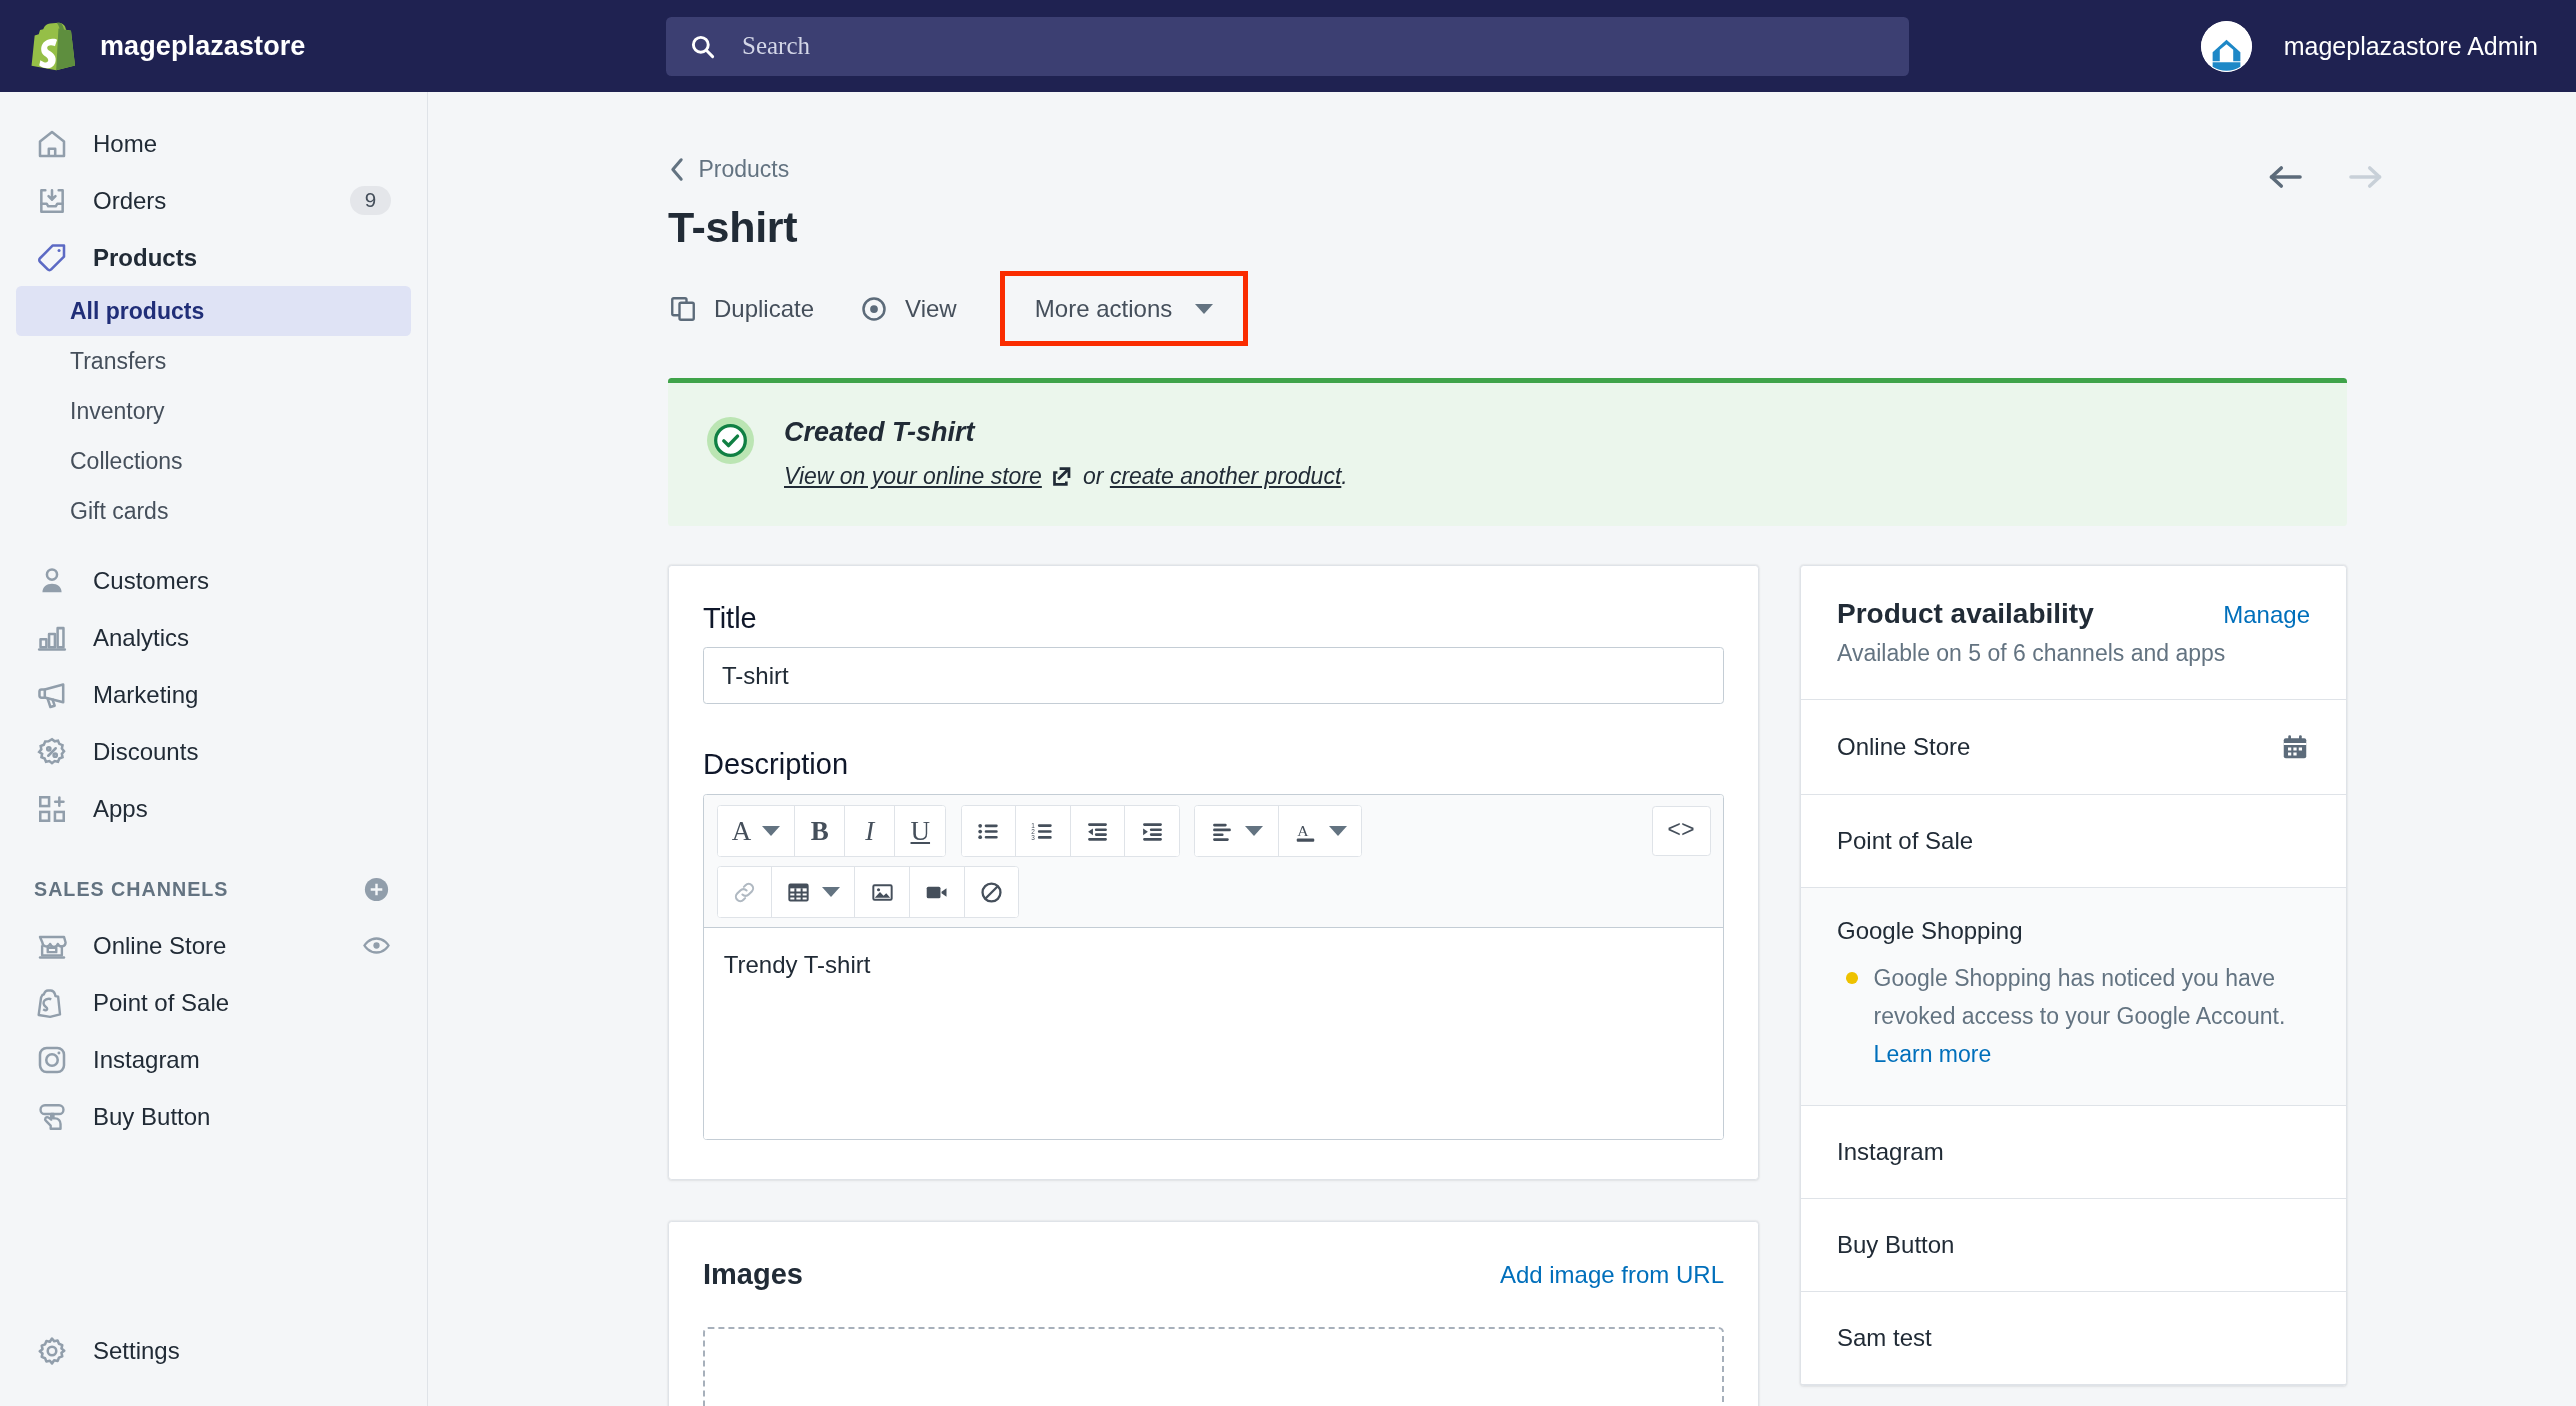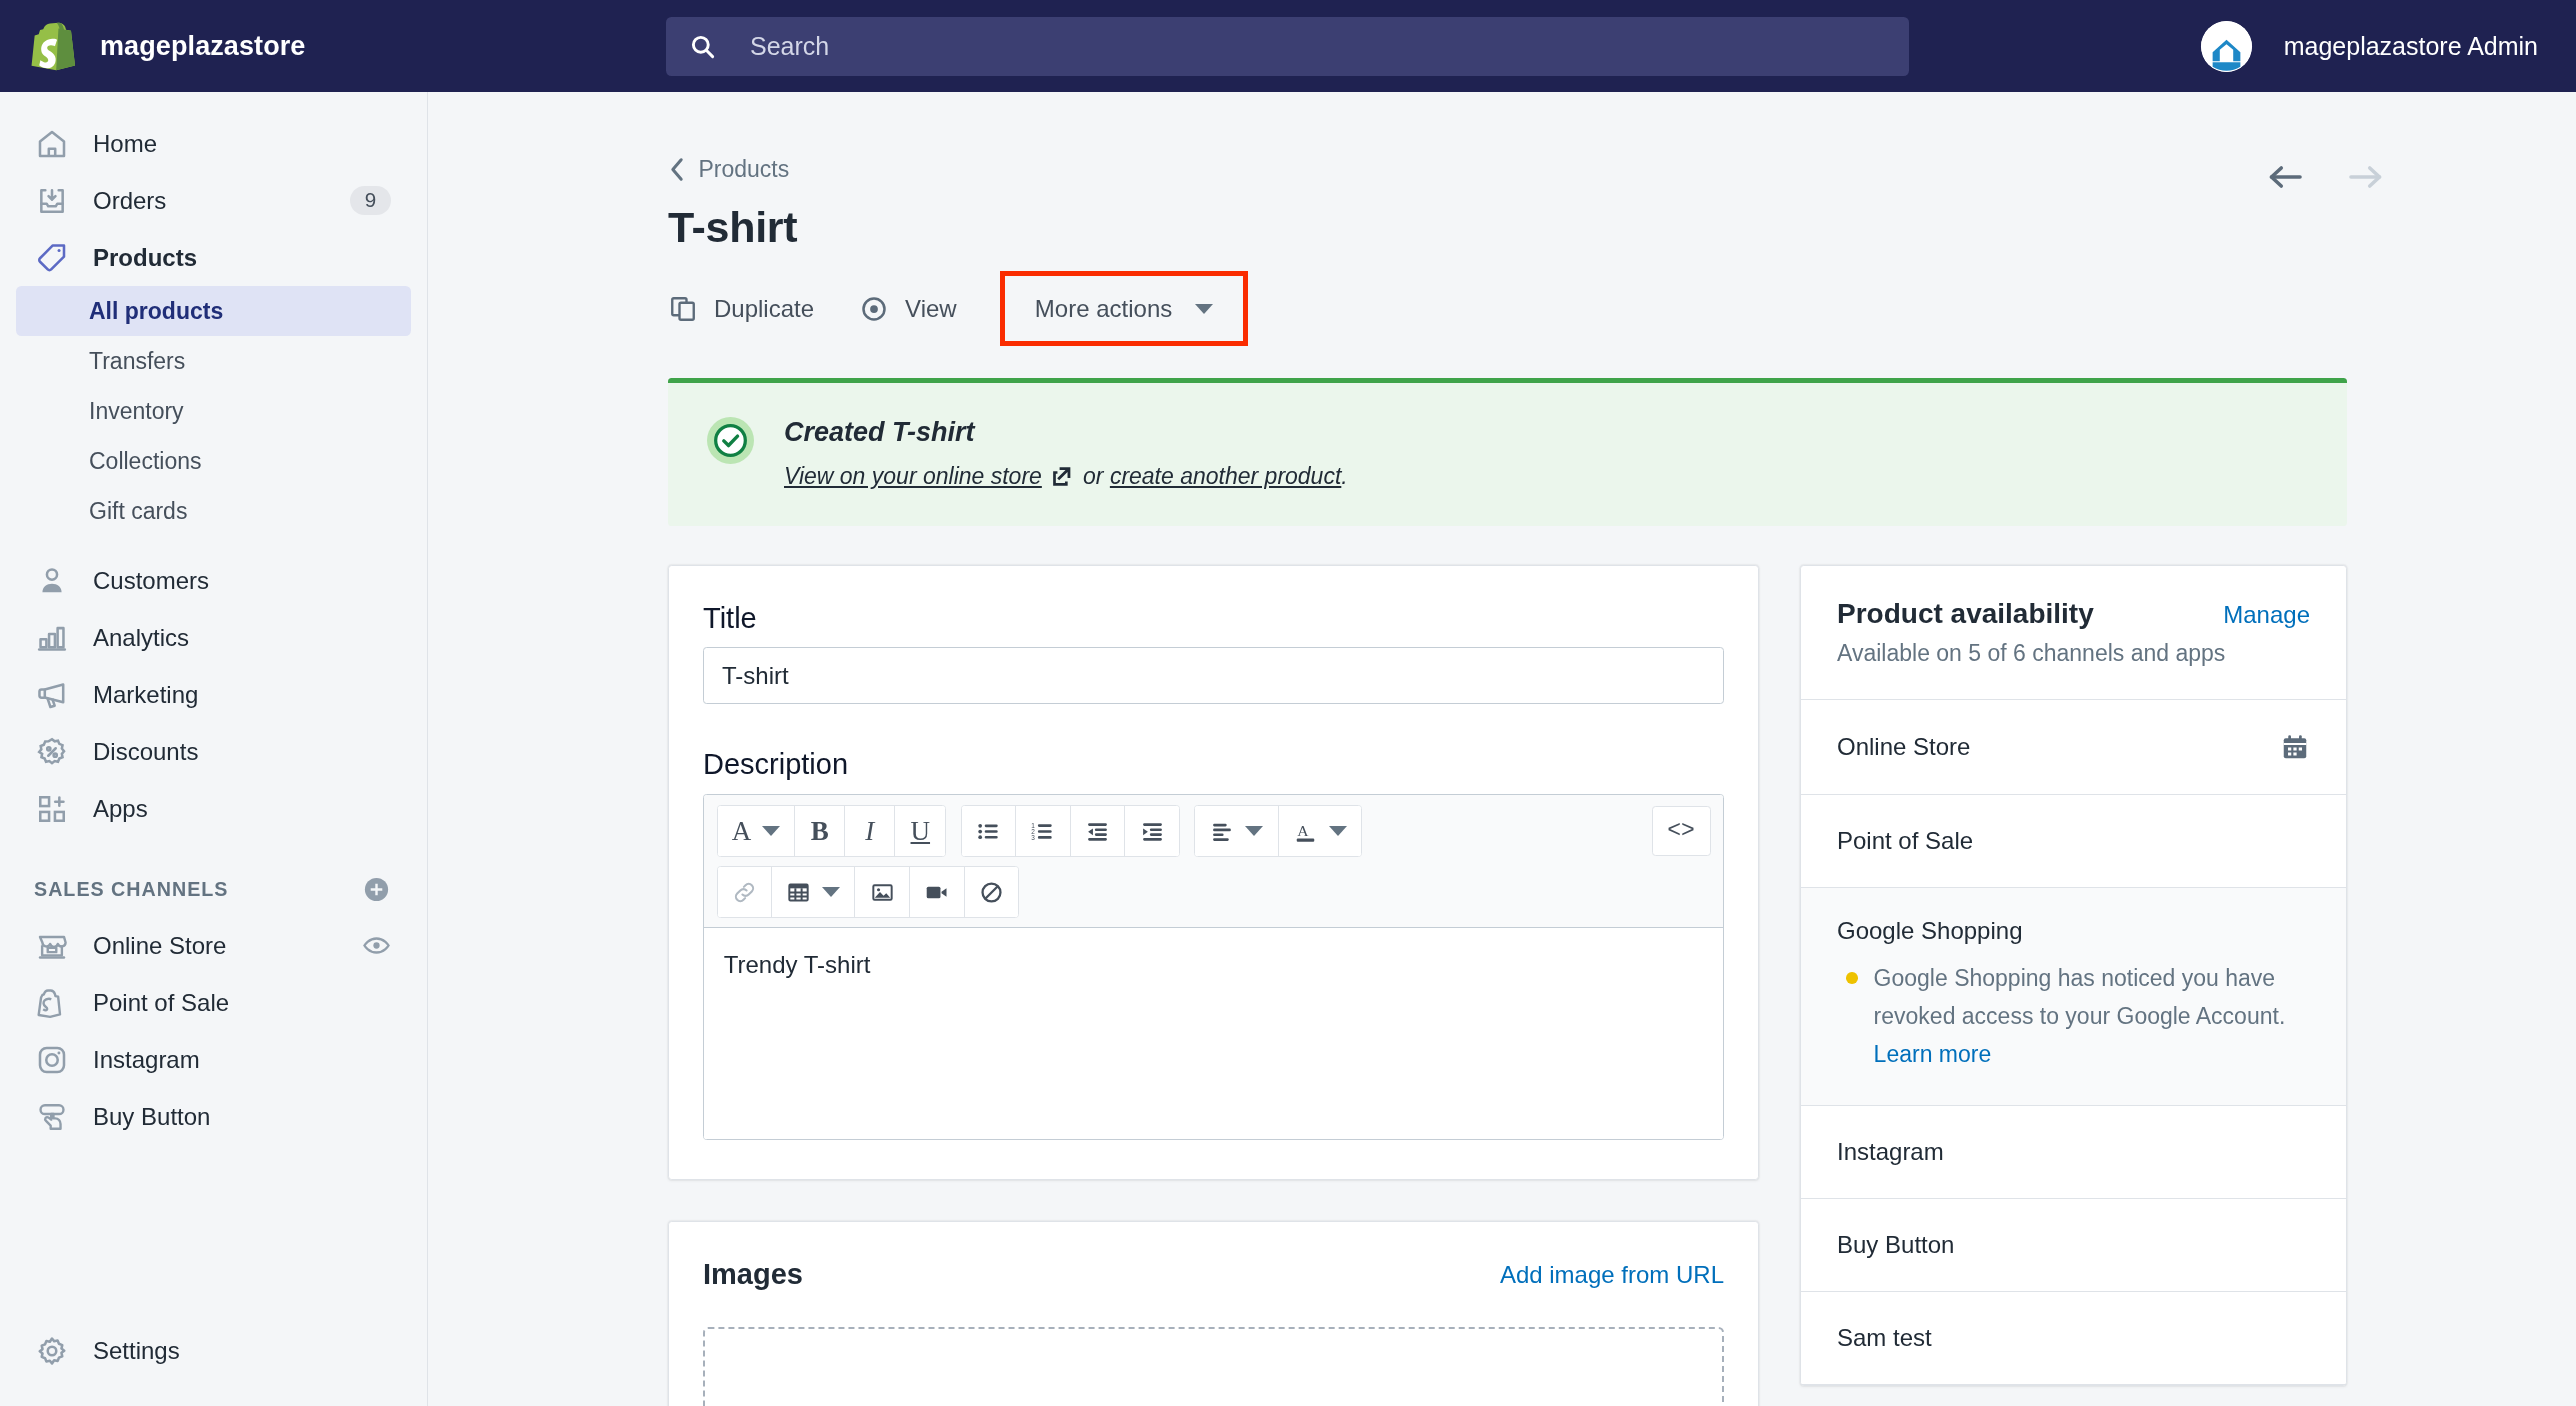--- a/index.html
+++ b/index.html
@@ -16,21 +16,21 @@
     position:absolute;top:0;left:0;width:2576px;height:92px;
     background:#1f2251;display:flex;align-items:center;
   }
   #brand{display:flex;align-items:center;gap:23px;width:428px;padding-left:30px;}
   #brand .logo{width:47px;height:52px;flex:0 0 auto;}
   #brand .name{color:#fff;font-size:27px;font-weight:600;letter-spacing:0.1px;}
 
   #searchwrap{flex:0 0 auto;margin-left:238px;}
   #searchbar{
     width:1243px;height:59px;background:#3c3f72;border-radius:5.4px;
-    display:flex;align-items:center;padding:0 23px;gap:34px;cursor:text;
+    display:flex;align-items:center;padding:0 23px;gap:26px;cursor:text;font-family:Liberation Serif, serif;
   }
   #searchbar .sicon{width:27px;height:27px;flex:0 0 auto;}
   #searchbar .sph{color:#d3d6e7;font-size:25px;}
 
   #userarea{
     position:absolute;right:38px;top:0;height:92px;
     display:flex;align-items:center;gap:32px;cursor:pointer;
   }
   #userarea .avatar{
     width:51px;height:51px;border-radius:50%;background:#ffffff;
@@ -51,21 +51,21 @@
   }
   .navitem .ico{width:36px;height:36px;flex:0 0 auto;display:flex;align-items:center;justify-content:center;}
   .navitem .lbl{font-size:24px;color:#212b36;font-weight:400;white-space:nowrap;}
   .navitem .badge{
     position:absolute;right:19.7px;background:#e4e6ea;color:#454f5b;
     font-size:20.6px;border-radius:16px;padding:4.5px 15px;line-height:1;
   }
   .navitem .eye{position:absolute;right:19.7px;width:29px;height:29px;}
   .subitem{
     display:flex;align-items:center;height:50px;
-    margin:0 16px;padding-left:73px;border-radius:5.4px;cursor:pointer;
+    margin:0 16px;padding-left:54px;border-radius:5.4px;cursor:pointer;
   }
   .subitem .lbl{font-size:23px;color:#454f5b;}
   .subitem.active{background:#dfe3f5;}
   .subitem.active .lbl{color:#202e78;font-weight:700;}
 
   .sectionhead{
     display:flex;align-items:center;height:55px;
     margin:0 16px;padding:0 18px;position:relative;
   }
   .sectionhead .lbl{font-size:19.7px;color:#637381;font-weight:700;letter-spacing:1px;}

